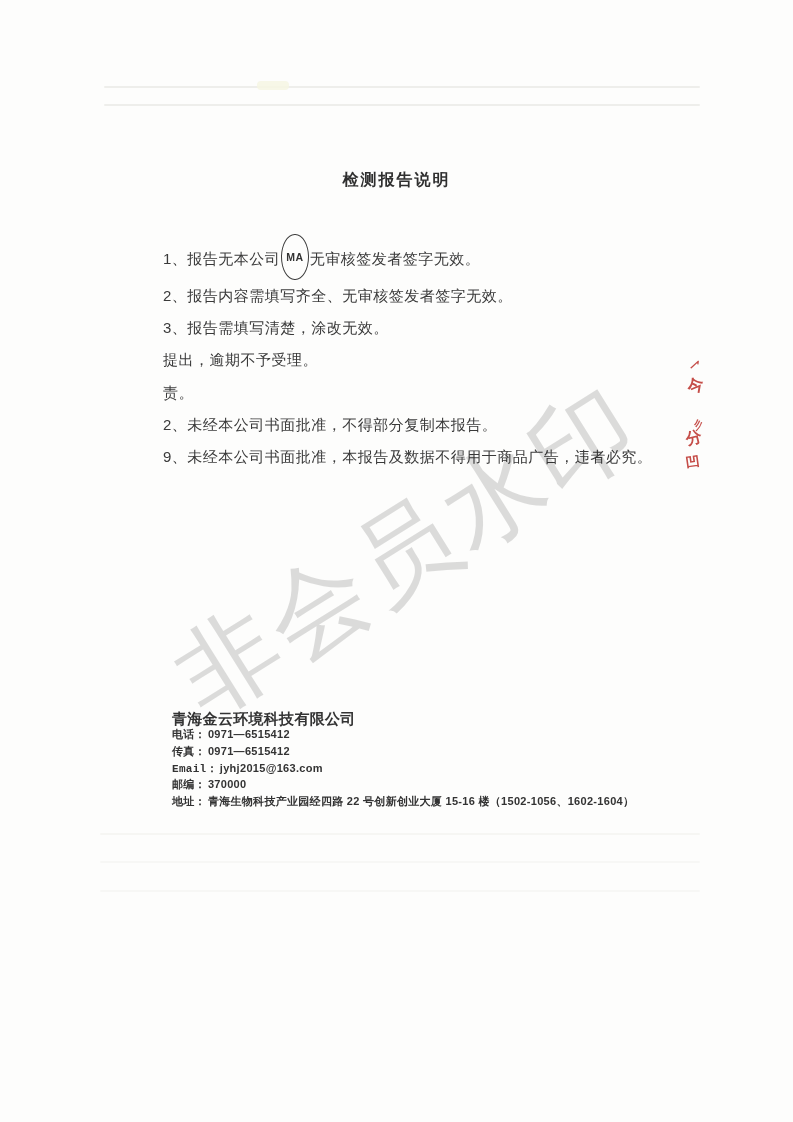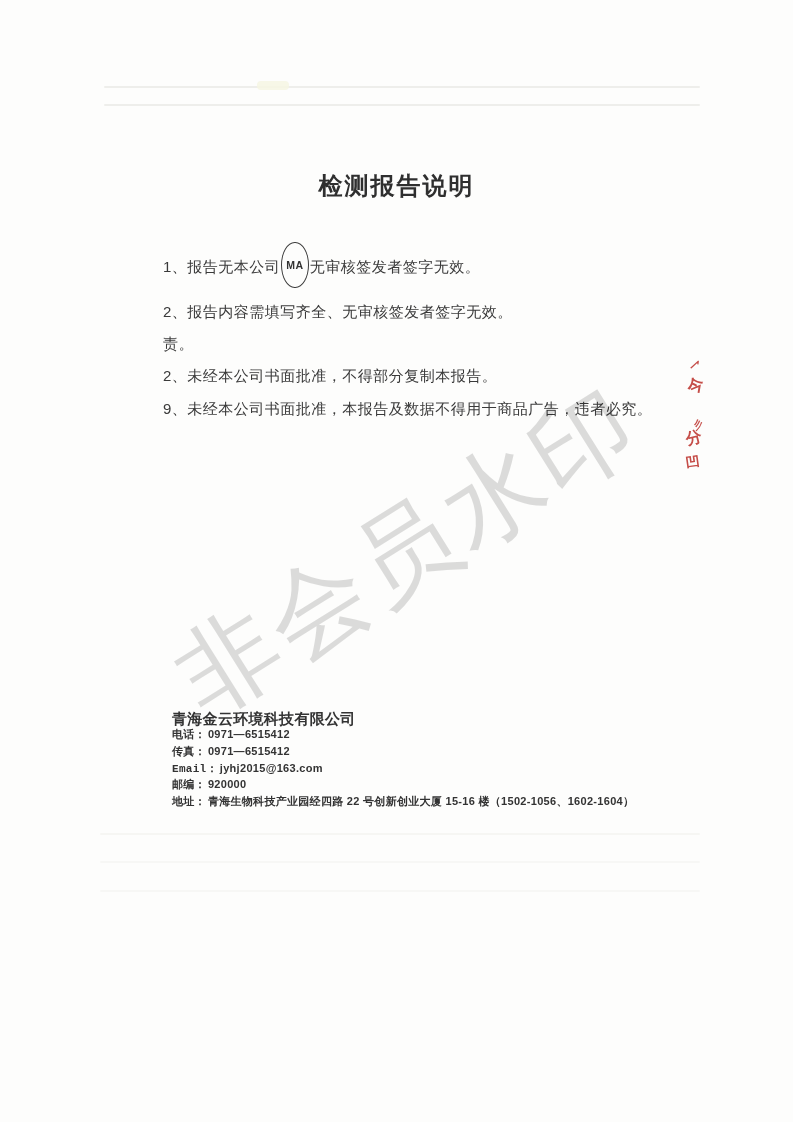--- a/index.html
+++ b/index.html
@@ -30,21 +30,21 @@
     left: 257px; top: 81px; width: 32px; height: 9px;
     background: #f6f6e3; border-radius: 4px; opacity: 0.85;
   }
 
   
   .doc-title {
     position: absolute;
     top: 170px; left: 0; width: 100%;
     text-align: center;
     font-family: "Liberation Serif", serif;
-    font-size: 24px;
+    font-size: 16px;
     font-weight: 700;
     letter-spacing: 2px;
     color: #2f2f2f;
     z-index: 2;
   }
 
   
   .notes {
     position: absolute;
     left: 163px; top: 234px; width: 500px;
@@ -59,21 +59,21 @@
   .ma-badge {
     display: inline-block;
     border: 1.6px solid #3c3c3c;
     border-radius: 50%;
     font-size: 10.5px;
     font-weight: 700;
     line-height: 12px;
     padding: 16px 4px;
     letter-spacing: 0.5px;
     vertical-align: 3px;
-    margin: 8px 1px;
+    margin: 0 1px;
     color: #333;
   }
 
   
   .watermark {
     position: absolute;
     left: 408px; top: 552px;
     transform: translate(-50%, -50%) rotate(-32deg);
     font-size: 100px;
     letter-spacing: 4px;
@@ -126,20 +126,22 @@
   <div class="scan-line l5"></div>
   <div class="smudge"></div>
 
   <div class="doc-title">检测报告说明</div>
 
   <div class="notes">
     <div class="note-line">
       <span>1、报告无本公司</span><span class="ma-badge">MA</span><span>无审核签发者签字无效。</span>
     </div>
     <div class="note-line">2、报告内容需填写齐全、无审核签发者签字无效。</div>
+    <div class="note-line">3、报告需填写清楚，涂改无效。</div>
+    <div class="note-line">提出，逾期不予受理。</div>
     <div class="note-line">责。</div>
     <div class="note-line">2、未经本公司书面批准，不得部分复制本报告。</div>
     <div class="note-line">9、未经本公司书面批准，本报告及数据不得用于商品广告，违者必究。</div>
   </div>
 
   <div class="watermark">非会员水印</div>
 
   <div class="seal">
     <span class="f0">乛</span>
     <span class="f1">今</span>
@@ -153,20 +155,20 @@
     <div class="row">
       <span class="label">电话：</span><span>0971—6515412</span>
     </div>
     <div class="row">
       <span class="label">传真：</span><span>0971—6515412</span>
     </div>
     <div class="row">
       <span class="label">Email：</span><span>jyhj2015@163.com</span>
     </div>
     <div class="row">
-      <span class="label">邮编：</span><span>920000</span>
+      <span class="label">邮编：</span><span>370000</span>
     </div>
     <div class="row">
       <span class="label">地址：</span><span>青海生物科技产业园经四路 22 号创新创业大厦 15-16 楼（1502-1056、1602-1604）</span>
     </div>
   </div>
 
 </div>
 
 </body></html>

